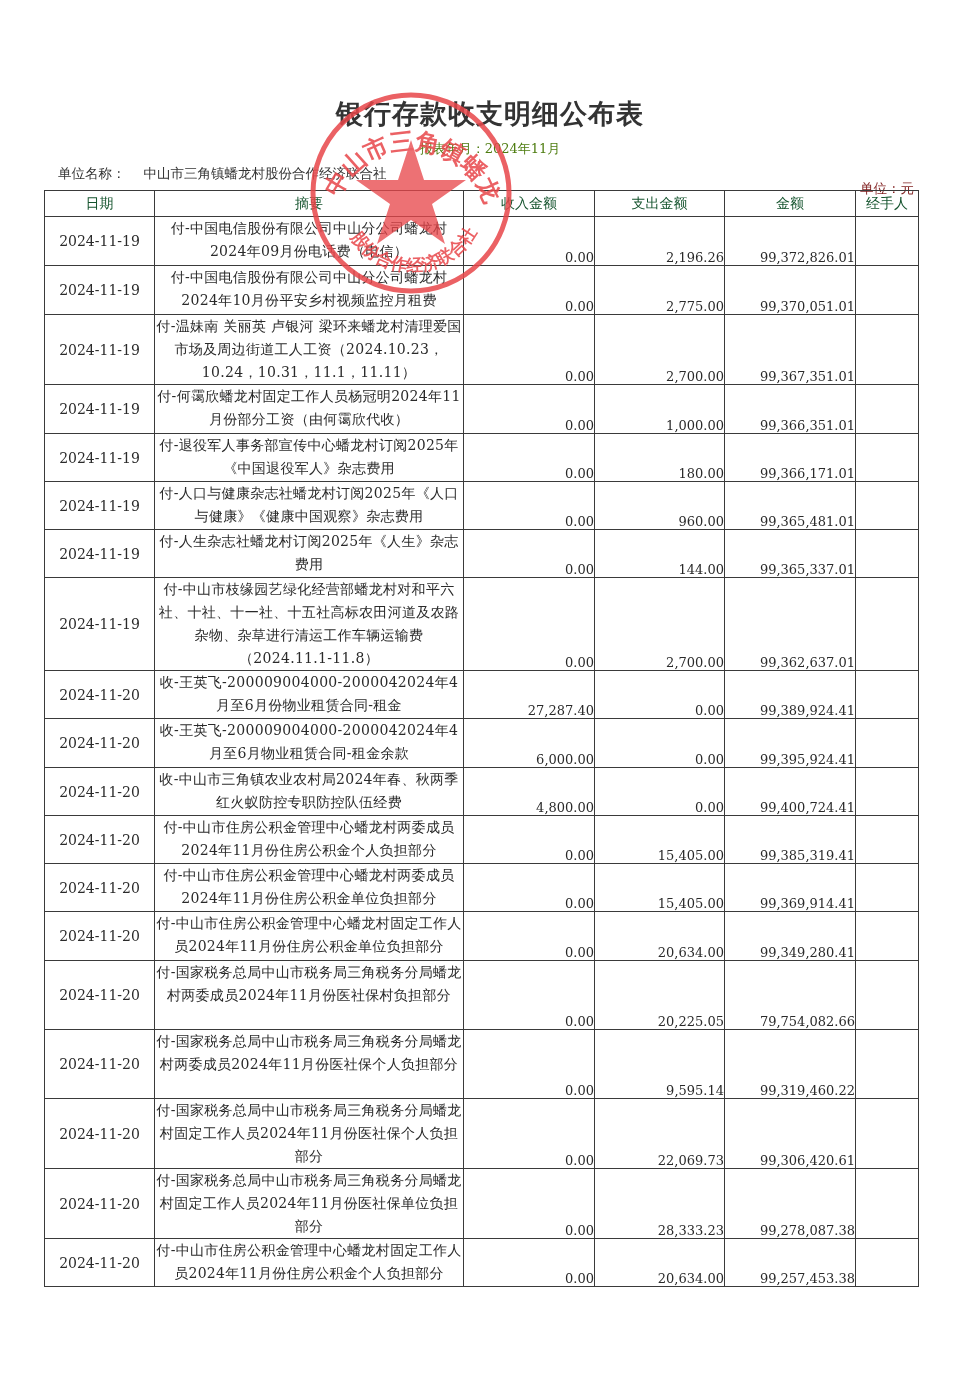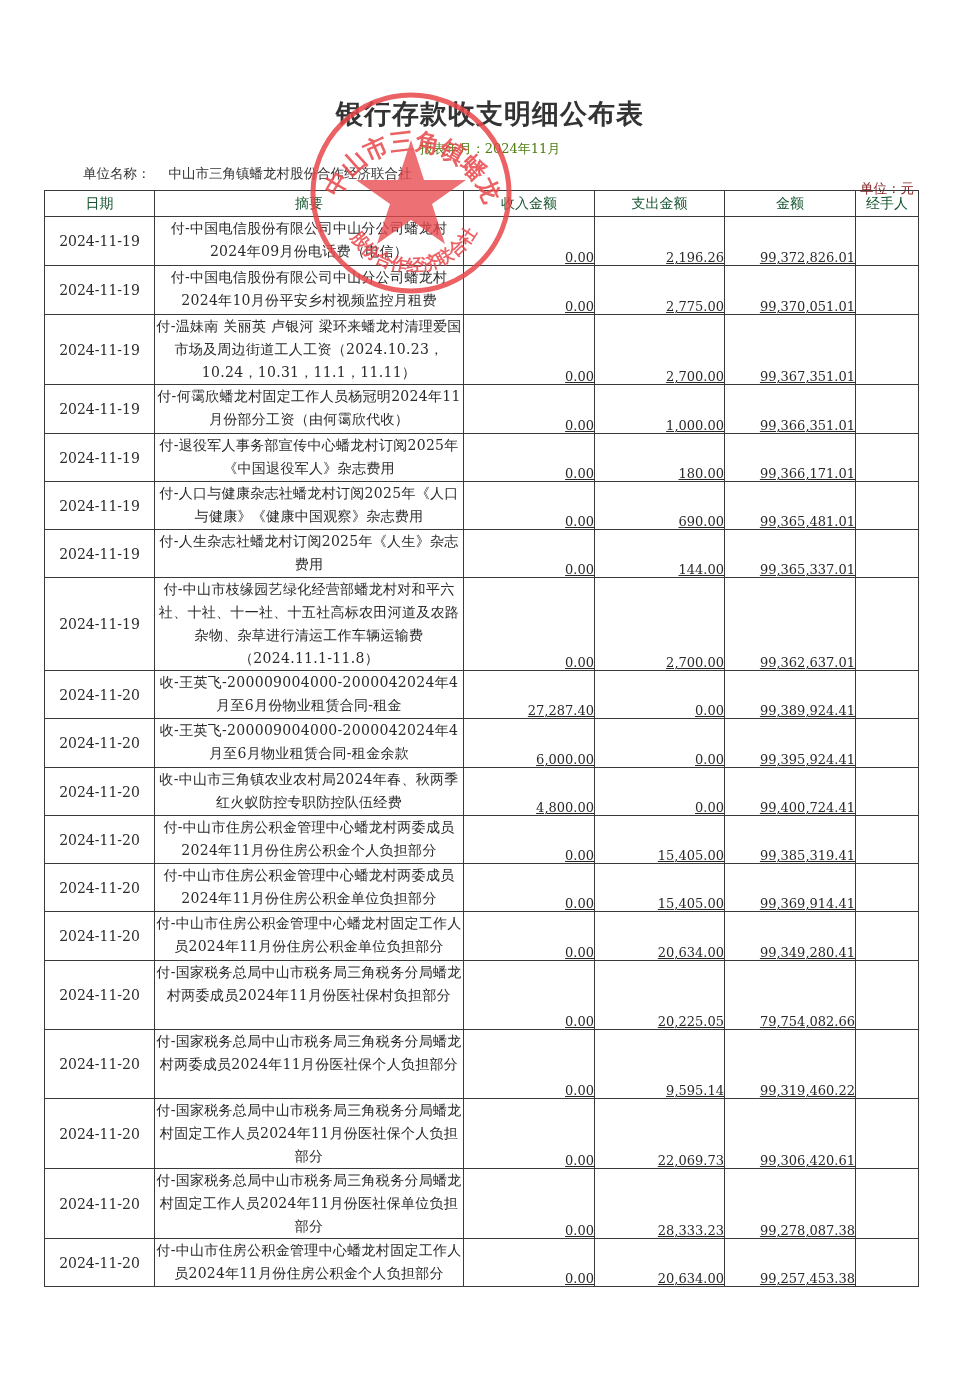--- a/index.html
+++ b/index.html
@@ -12,41 +12,41 @@
     font-family: Liberation Mono, monospace;
     font-size: 27px; font-weight: bold; letter-spacing: 1px; color: #333;
   }
   .period {
     position: absolute; left: 0; width: 980px; top: 140px; text-align: center;
     font-size: 13px; color: #4d7c0f;
   }
   .unit-name {
     position: absolute; left: 58px; top: 165px; font-size: 13.5px; color: #333;
   }
-  .unit-name .lbl { margin-right: 18px; margin-left: 25px; }
+  .unit-name .lbl { margin-right: 18px; }
   .currency {
     position: absolute; right: 66px; top: 180px; font-size: 13.5px; color: #7f1d1d;
   }
   table.ledger {
     position: absolute; left: 44px; top: 190px; border-collapse: collapse;
     table-layout: fixed; width: 874px;
   }
   table.ledger th, table.ledger td {
     border: 1.5px solid #3a3a3a; padding: 0; font-weight: normal;
   }
   table.ledger th {
     height: 25px; font-size: 14px; text-align: center; vertical-align: middle; color: #14532d;
   }
   td.date { text-align: center; vertical-align: middle; font-size: 14px; }
   td.summary {
     text-align: center; vertical-align: top; font-size: 14px; line-height: 23px;
     padding: 1px 3px 0 4px; letter-spacing: 0.3px;
   }
   td.num {
-    text-align: right; vertical-align: bottom; font-size: 13px; padding: 0 4px 4px 0; text-decoration: underline;
+    text-align: right; vertical-align: bottom; font-size: 13px; padding: 0 4px 4px 0;
   }
   td.handler { }
   .stamp {
     position: absolute; left: 306px; top: 88px; width: 210px; height: 210px;
     pointer-events: none; opacity: 0.85;
   }
   .stamp svg { width: 100%; height: 100%; }
 </style>
 </head>
 <body>
@@ -113,21 +113,21 @@
         <td class="summary">付-退役军人事务部宣传中心蟠龙村订阅2025年《中国退役军人》杂志费用</td>
         <td class="num">0.00</td>
         <td class="num">180.00</td>
         <td class="num">99,366,171.01</td>
         <td class="handler"></td>
       </tr>
       <tr style="height: 48px;">
         <td class="date">2024-11-19</td>
         <td class="summary">付-人口与健康杂志社蟠龙村订阅2025年《人口与健康》《健康中国观察》杂志费用</td>
         <td class="num">0.00</td>
-        <td class="num">690.00</td>
+        <td class="num">960.00</td>
         <td class="num">99,365,481.01</td>
         <td class="handler"></td>
       </tr>
       <tr style="height: 48px;">
         <td class="date">2024-11-19</td>
         <td class="summary">付-人生杂志社蟠龙村订阅2025年《人生》杂志费用</td>
         <td class="num">0.00</td>
         <td class="num">144.00</td>
         <td class="num">99,365,337.01</td>
         <td class="handler"></td>

